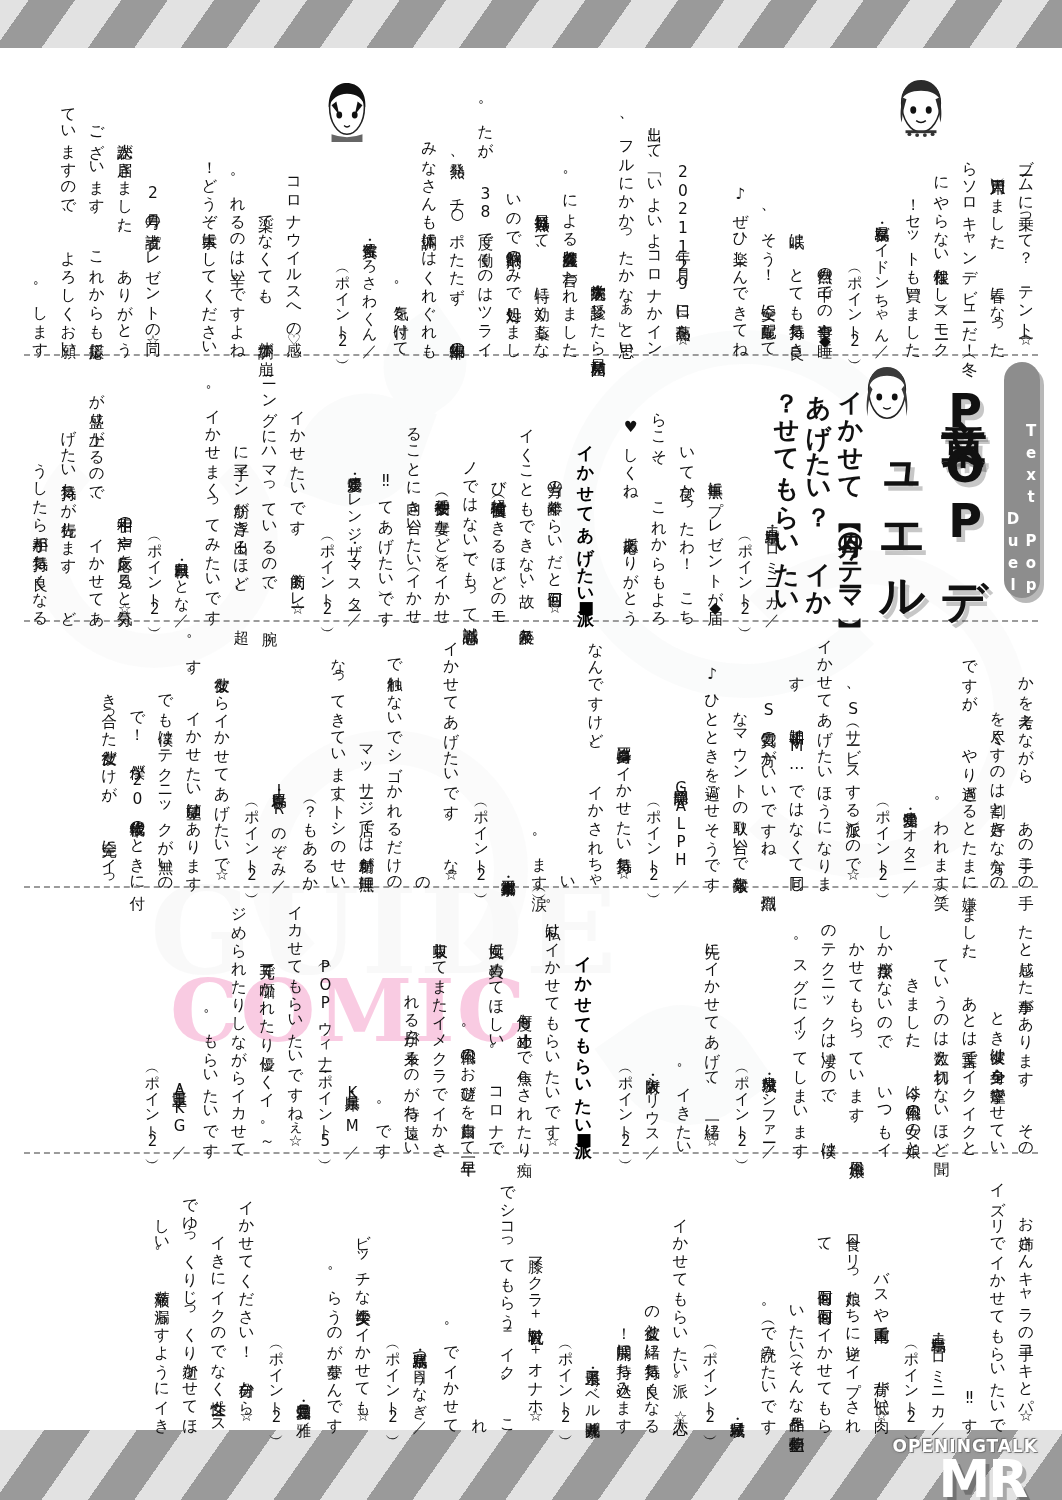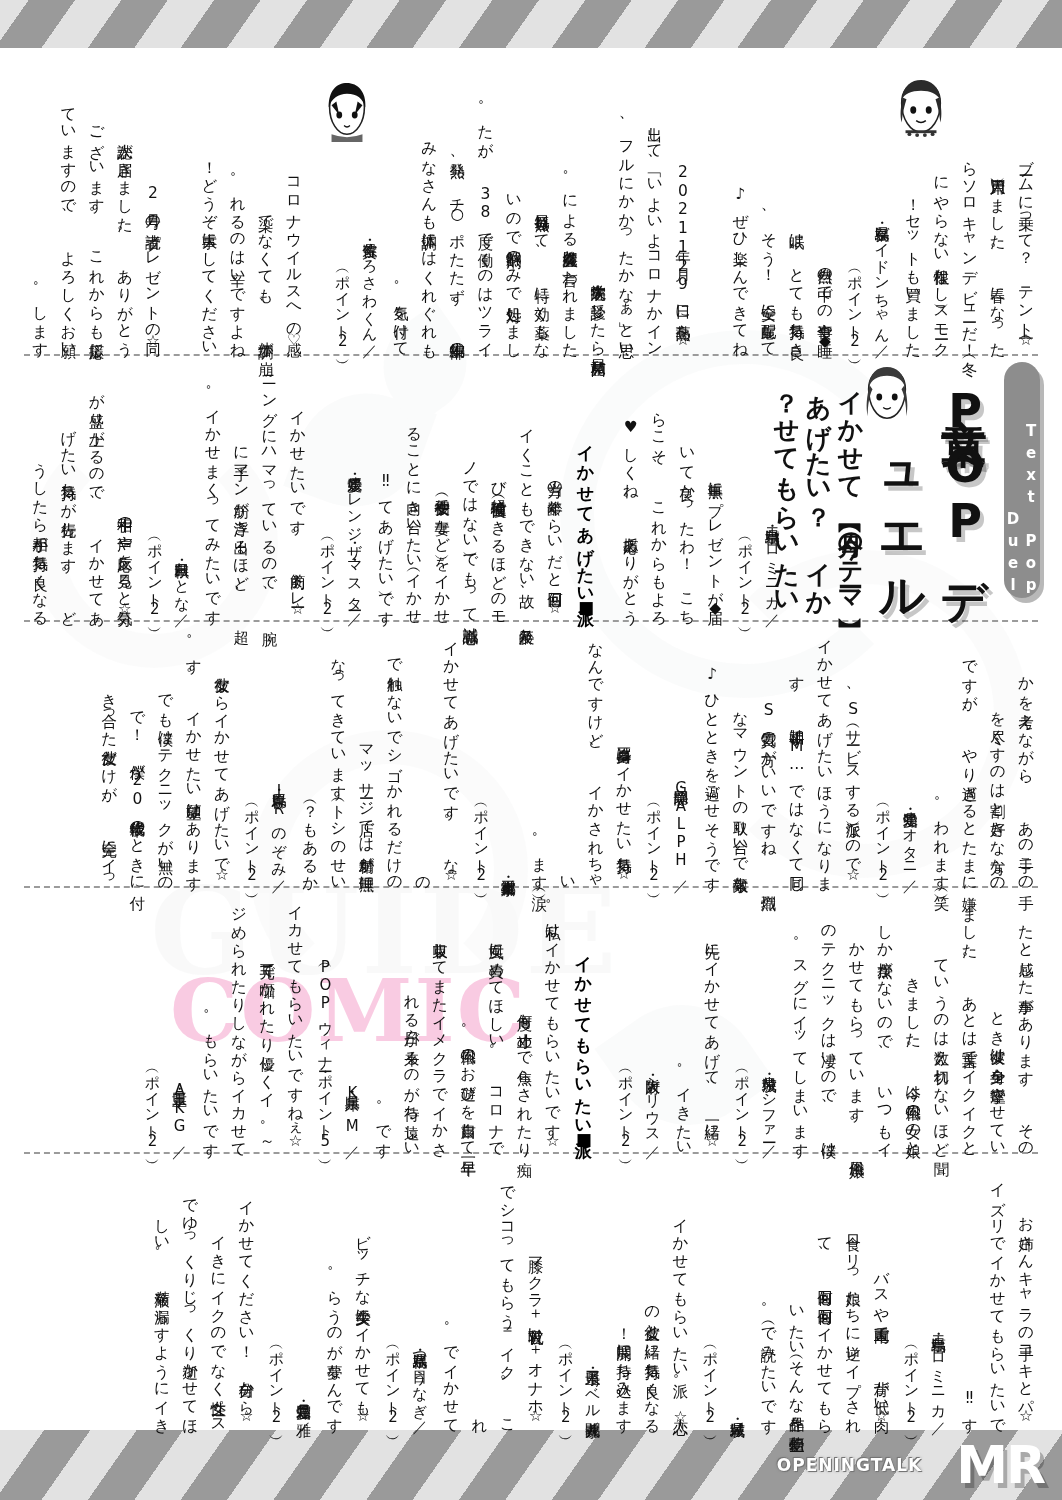--- a/index.html
+++ b/index.html
@@ -142,21 +142,21 @@
   
   .avatar{position:absolute;width:58px;height:62px;z-index:5;}
   .av-a{right:112px;top:78px;}
   .av-b{right:146px;top:364px;}
   .av-c{left:318px;top:82px;}
   .avatar svg{width:100%;height:100%;display:block;}
 
   
   .brand{
     position:absolute;right:18px;top:1436px;height:58px;
-    display:flex;align-items:center;z-index:9;
+    display:flex;align-items:center;z-index:9;flex-direction:column;
   }
   .brand-sub{
     font-weight:bold;font-size:17px;color:#fff;letter-spacing:1px;
     text-shadow:0 0 3px #6f6f6f,1px 1px 0 #777,-1px -1px 0 #777;
     margin-right:6px;
     font-family:"DejaVu Sans","Liberation Sans",sans-serif;
   }
   .brand-main{
     font-weight:bold;font-size:52px;color:#fff;line-height:.9;
     letter-spacing:-2px;

